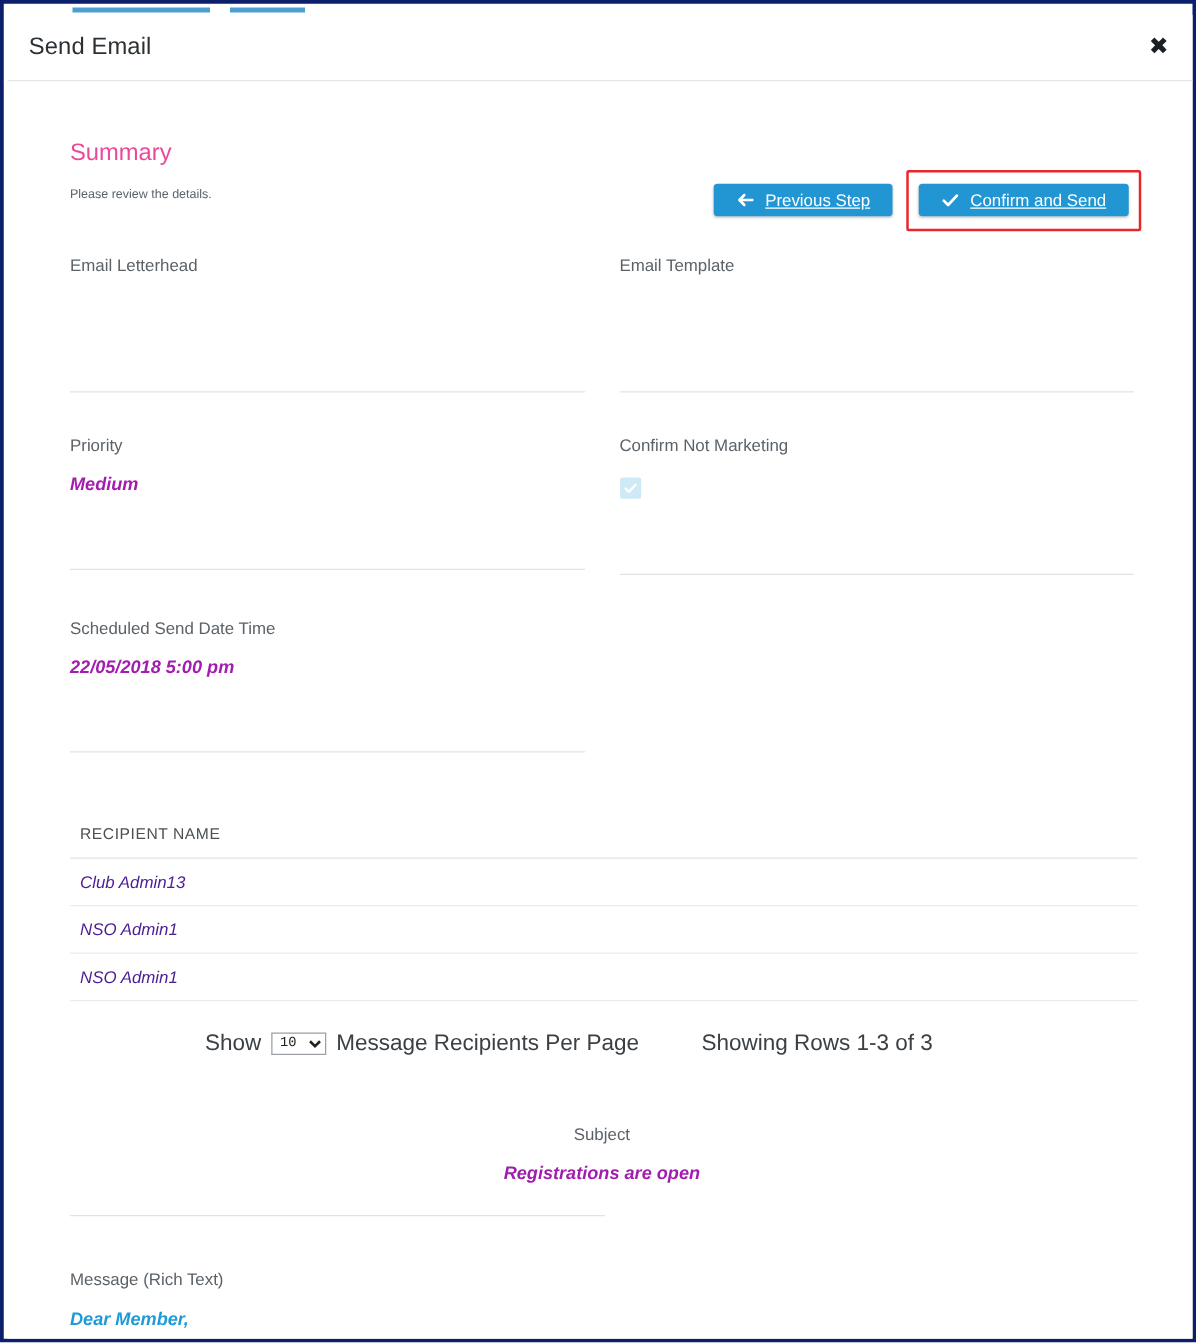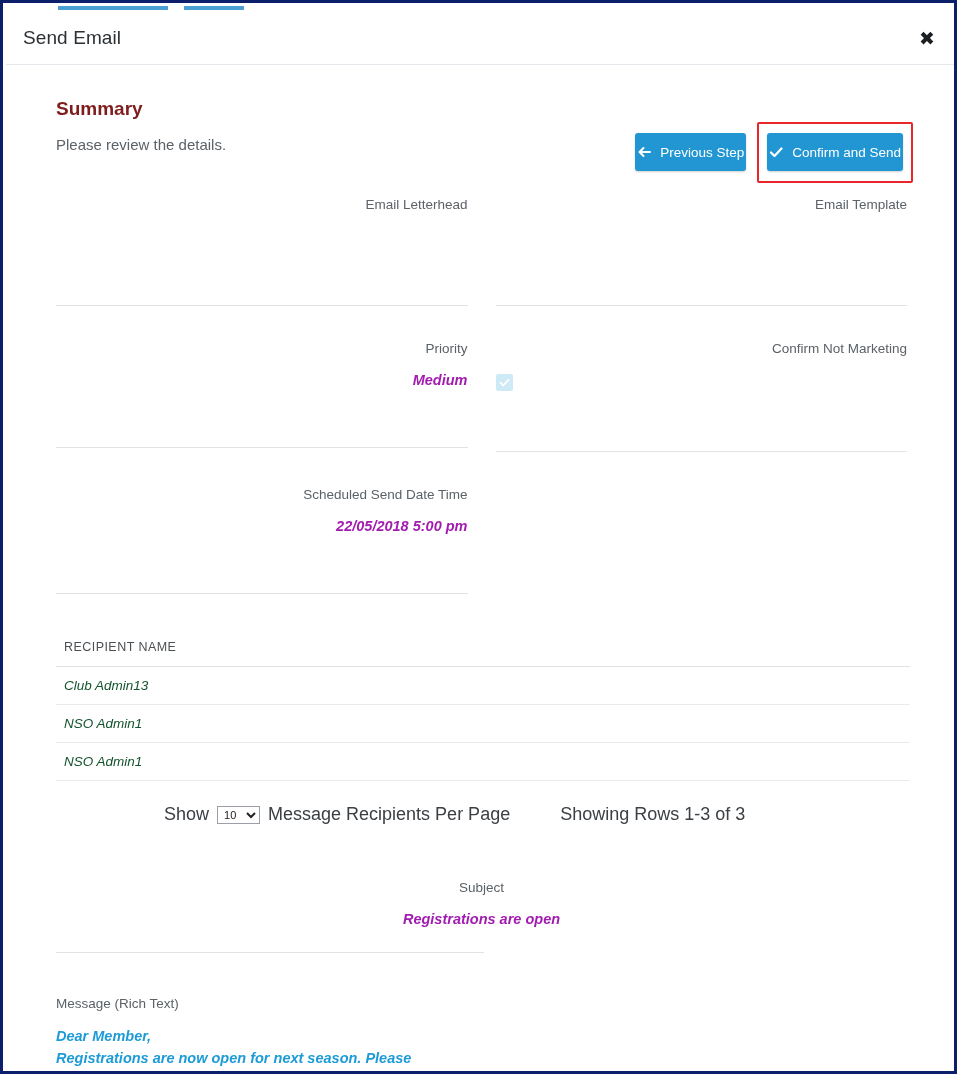--- a/index.html
+++ b/index.html
@@ -77,53 +77,53 @@
     font-family: "Liberation Sans", sans-serif;
   }
 
   .modal-body {
     position: relative;
     padding: 0 50px;
   }
 
   .summary-title {
     font-size: 19px;
-    color: #7f1d1d;
-    margin-top: 33px;
-    font-weight: bold;
+    color: #ec4899;
+    margin-top: 47px;
   }
   .summary-sub {
-    font-size: 15px;
+    font-size: 10px;
     color: #5b6268;
     margin-top: 16px;
   }
 
   
   .actions {
     position: absolute;
     top: 35px;
     right: 44px;
     display: flex;
     align-items: flex-start;
   }
   .btn {
     border: none;
     color: #ffffff;
     background: #2196d3;
     font-size: 13.5px;
     font-family: "Liberation Sans", sans-serif;
-    padding: 0 2px;
-    height: 38px;
+    padding: 0 18px;
+    height: 26px;
     display: inline-flex;
     align-items: center;
     gap: 9px;
     border-radius: 3px;
     cursor: pointer;
     box-shadow: 0 1px 2px rgba(0,0,0,.2);
     white-space: nowrap;
+    text-decoration: underline;
   }
   .btn-prev { margin-right: 11px; }
   .highlight-wrap {
     border: 2px solid #e8262b;
     padding: 9px 8px 10px 8px;
     border-radius: 2px;
     margin-top: -11px;
     display: inline-block;
   }
   .icon-arrow, .icon-check {
@@ -135,21 +135,21 @@
 
   
   .grid {
     position: relative;
     margin-top: 44px;
   }
   .row2 {
     display: flex;
     gap: 28px;
   }
-  .col { width: 428px; text-align: right; }
+  .col { width: 428px; }
   .field-label {
     font-size: 13.5px;
     color: #5b6268;
   }
   .field-value {
     font-size: 14.5px;
     color: #a21caf;
     font-style: italic;
     font-weight: bold;
     margin-top: 14px;
@@ -171,52 +171,52 @@
     background: #cfeaf7;
     border-radius: 2px;
     display: flex;
     align-items: center;
     justify-content: center;
   }
   .checkbox svg { display: block; }
 
   
   .table {
-    margin-top: 46px;
+    margin-top: 58px;
     width: 854px;
   }
   .table th {
     text-align: left;
     font-size: 12.5px;
     color: #4a5054;
     font-weight: normal;
     letter-spacing: .45px;
     padding: 0 0 12px 8px;
     border-bottom: 1px solid #dfe3e6;
   }
   .table td {
     font-size: 13.5px;
-    color: #14532d;
+    color: #4c1d95;
     font-style: italic;
     padding: 11px 0 11px 8px;
     border-bottom: 1px solid #e9ecee;
   }
   table { border-collapse: collapse; width: 100%; }
 
   .pager {
     margin-top: 23px;
     display: flex;
     align-items: center;
     font-size: 18px;
     color: #3b4045;
     padding-left: 108px;
     gap: 8px;
   }
   .pager select {
-    font-family: Liberation Sans, sans-serif;
+    font-family: Liberation Mono, monospace;
     font-size: 11px;
     padding: 1px 0 1px 2px;
     border: 1px solid #9aa0a6;
     background: #fff;
     color: #222;
   }
   .pager .showing {
     margin-left: 42px;
   }
 

